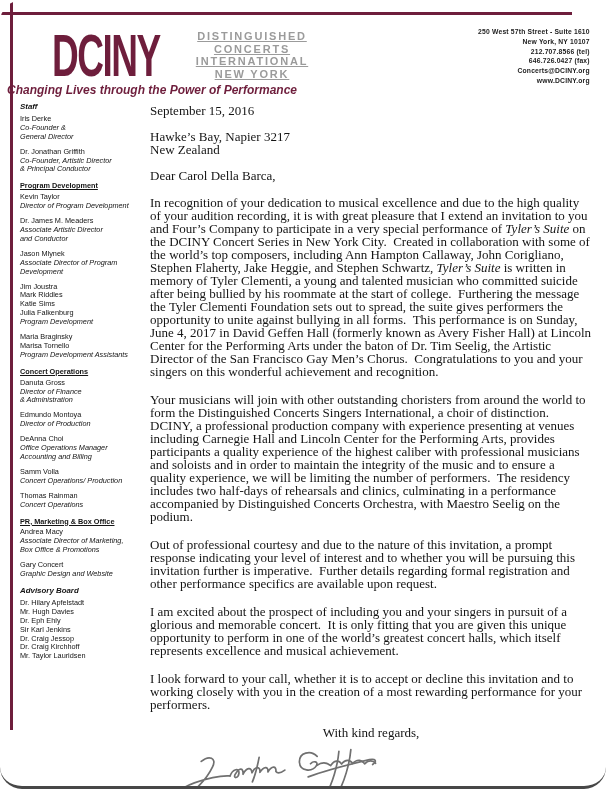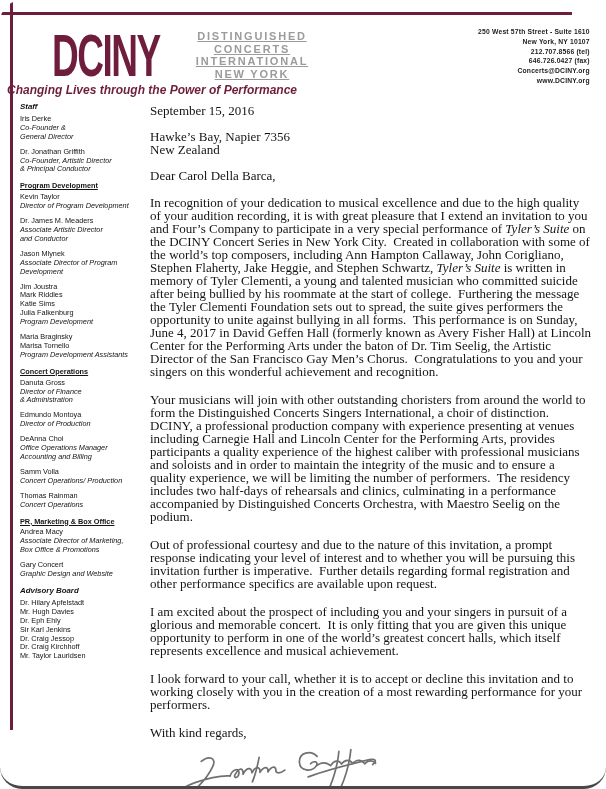--- a/index.html
+++ b/index.html
@@ -39,21 +39,21 @@
   .sb-group{margin-bottom:6px;}
   .sb-title{font-style:italic;}
   .letter{
     position:absolute;left:150px;top:104px;width:442px;
     font-family:"Liberation Serif",serif;font-size:13px;line-height:13px;color:#141414;
   }
   .letter .date{margin-bottom:13px;}
   .letter .recipient{margin-bottom:13px;}
   .letter .salutation{margin-bottom:14px;}
   .letter p{margin:0 0 15px 0;white-space:pre-wrap;}
-  .letter .closing{margin:2px 0 4px 0;}
+  .letter .closing{margin:2px 0 4px 0;text-align:center;}
   .signature{height:56px;margin:2px 0 6px 22px;transform:rotate(-3deg);}
   .sig-svg g{fill:none;stroke:#707070;stroke-width:1.7;stroke-linecap:round;stroke-linejoin:round;}
 </style>
 </head>
 <body>
 
 <div class="page">
   <div class="rule-top"></div>
   <div class="rule-left"></div>
 
@@ -164,21 +164,21 @@
           <div class="sb-name">Dr. Craig Jessop</div>
           <div class="sb-name">Dr. Craig Kirchhoff</div>
           <div class="sb-name">Mr. Taylor Lauridsen</div>
         </div>
       </div>
     </aside>
 
   <main class="letter">
     <div class="date">September 15, 2016</div>
     <div class="recipient">
-        <div>Hawke’s Bay, Napier 7356</div>
+        <div>Hawke’s Bay, Napier 3217</div>
         <div>New Zealand</div>
       </div>
     <div class="salutation">Dear Carol Della Barca,</div>
 
     <p><span>In recognition of your dedication to musical excellence and due to the high quality of your audition recording, it is with great pleasure that I extend an invitation to you and Four’s Company to participate in a very special performance of </span><span style="font-style: italic;">Tyler’s Suite</span><span> on the DCINY Concert Series in New York City.  Created in collaboration with some of the world’s top composers, including Ann Hampton Callaway, John Corigliano, Stephen Flaherty, Jake Heggie, and Stephen Schwartz, </span><span style="font-style: italic;">Tyler’s Suite</span><span> is written in memory of Tyler Clementi, a young and talented musician who committed suicide after being bullied by his roommate at the start of college.  Furthering the message the Tyler Clementi Foundation sets out to spread, the suite gives performers the opportunity to unite against bullying in all forms.  This performance is on Sunday, June 4, 2017 in David Geffen Hall (formerly known as Avery Fisher Hall) at Lincoln Center for the Performing Arts under the baton of Dr. Tim Seelig, the Artistic Director of the San Francisco Gay Men’s Chorus.  Congratulations to you and your singers on this wonderful achievement and recognition.</span></p>
     <p><span>Your musicians will join with other outstanding choristers from around the world to form the Distinguished Concerts Singers International, a choir of distinction.  DCINY, a professional production company with experience presenting at venues including Carnegie Hall and Lincoln Center for the Performing Arts, provides participants a quality experience of the highest caliber with professional musicians and soloists and in order to maintain the integrity of the music and to ensure a quality experience, we will be limiting the number of performers.  The residency includes two half-days of rehearsals and clinics, culminating in a performance accompanied by Distinguished Concerts Orchestra, with Maestro Seelig on the podium.</span></p>
     <p><span>Out of professional courtesy and due to the nature of this invitation, a prompt response indicating your level of interest and to whether you will be pursuing this invitation further is imperative.  Further details regarding formal registration and other performance specifics are available upon request.</span></p>
     <p><span>I am excited about the prospect of including you and your singers in pursuit of a glorious and memorable concert.  It is only fitting that you are given this unique opportunity to perform in one of the world’s greatest concert halls, which itself represents excellence and musical achievement.</span></p>
     <p><span>I look forward to your call, whether it is to accept or decline this invitation and to working closely with you in the creation of a most rewarding performance for your performers.</span></p>
 

